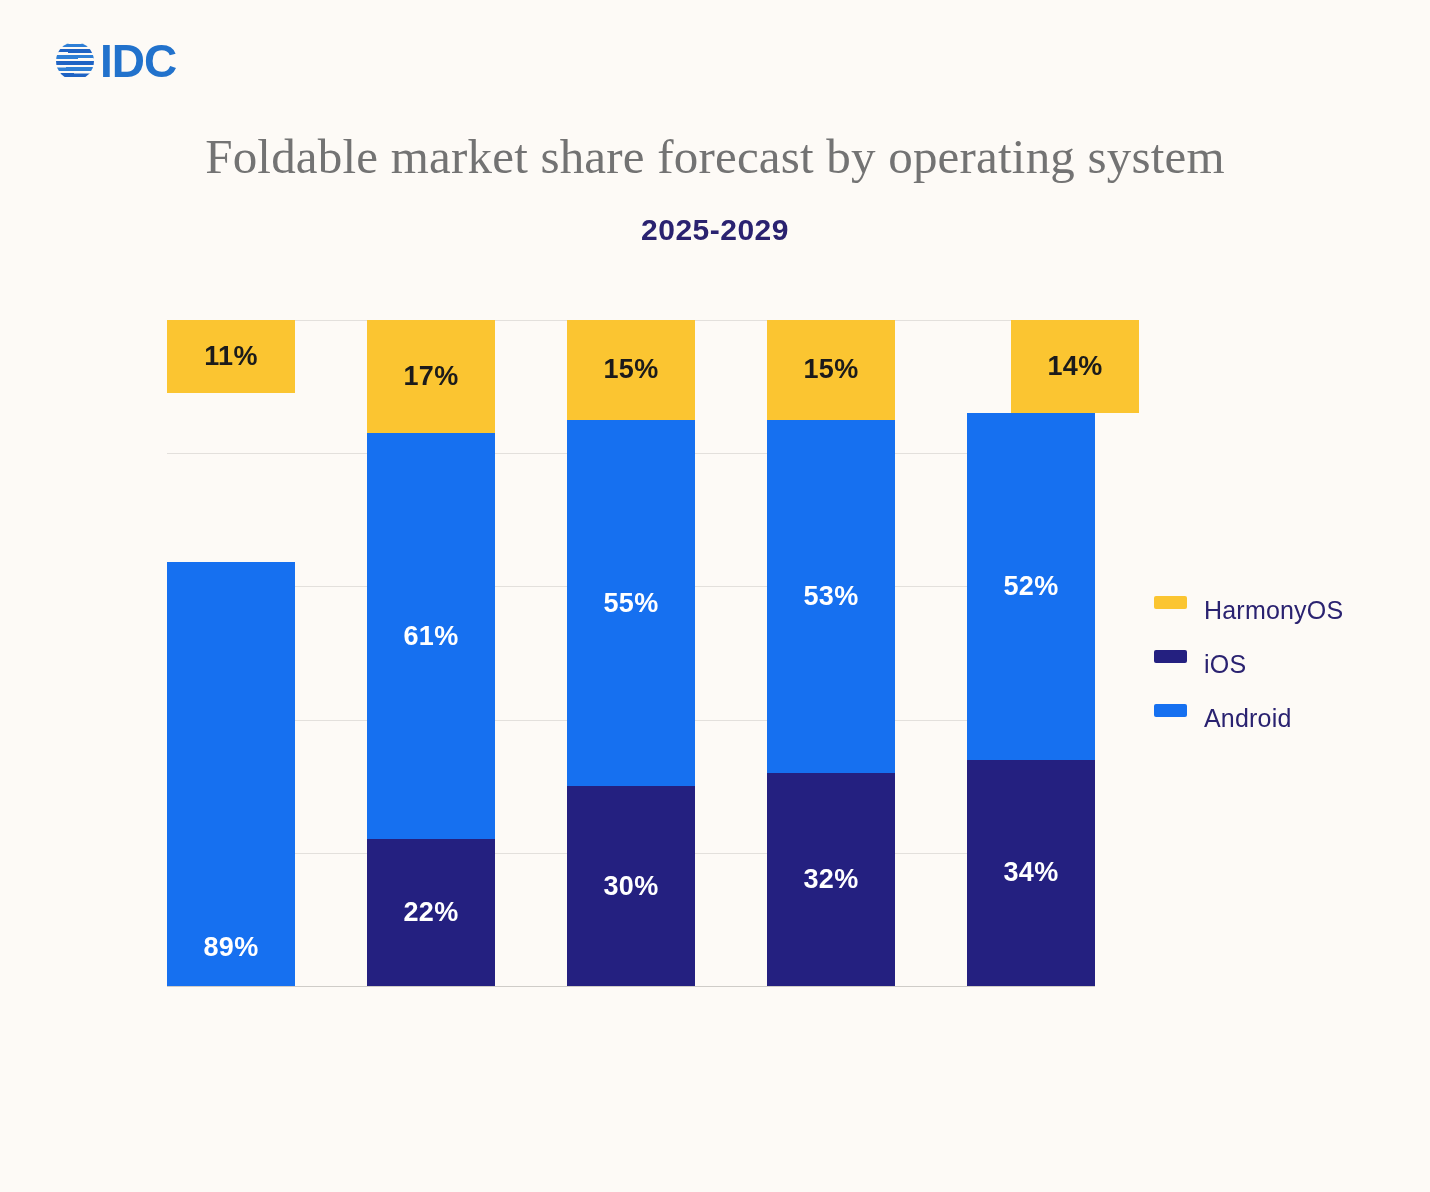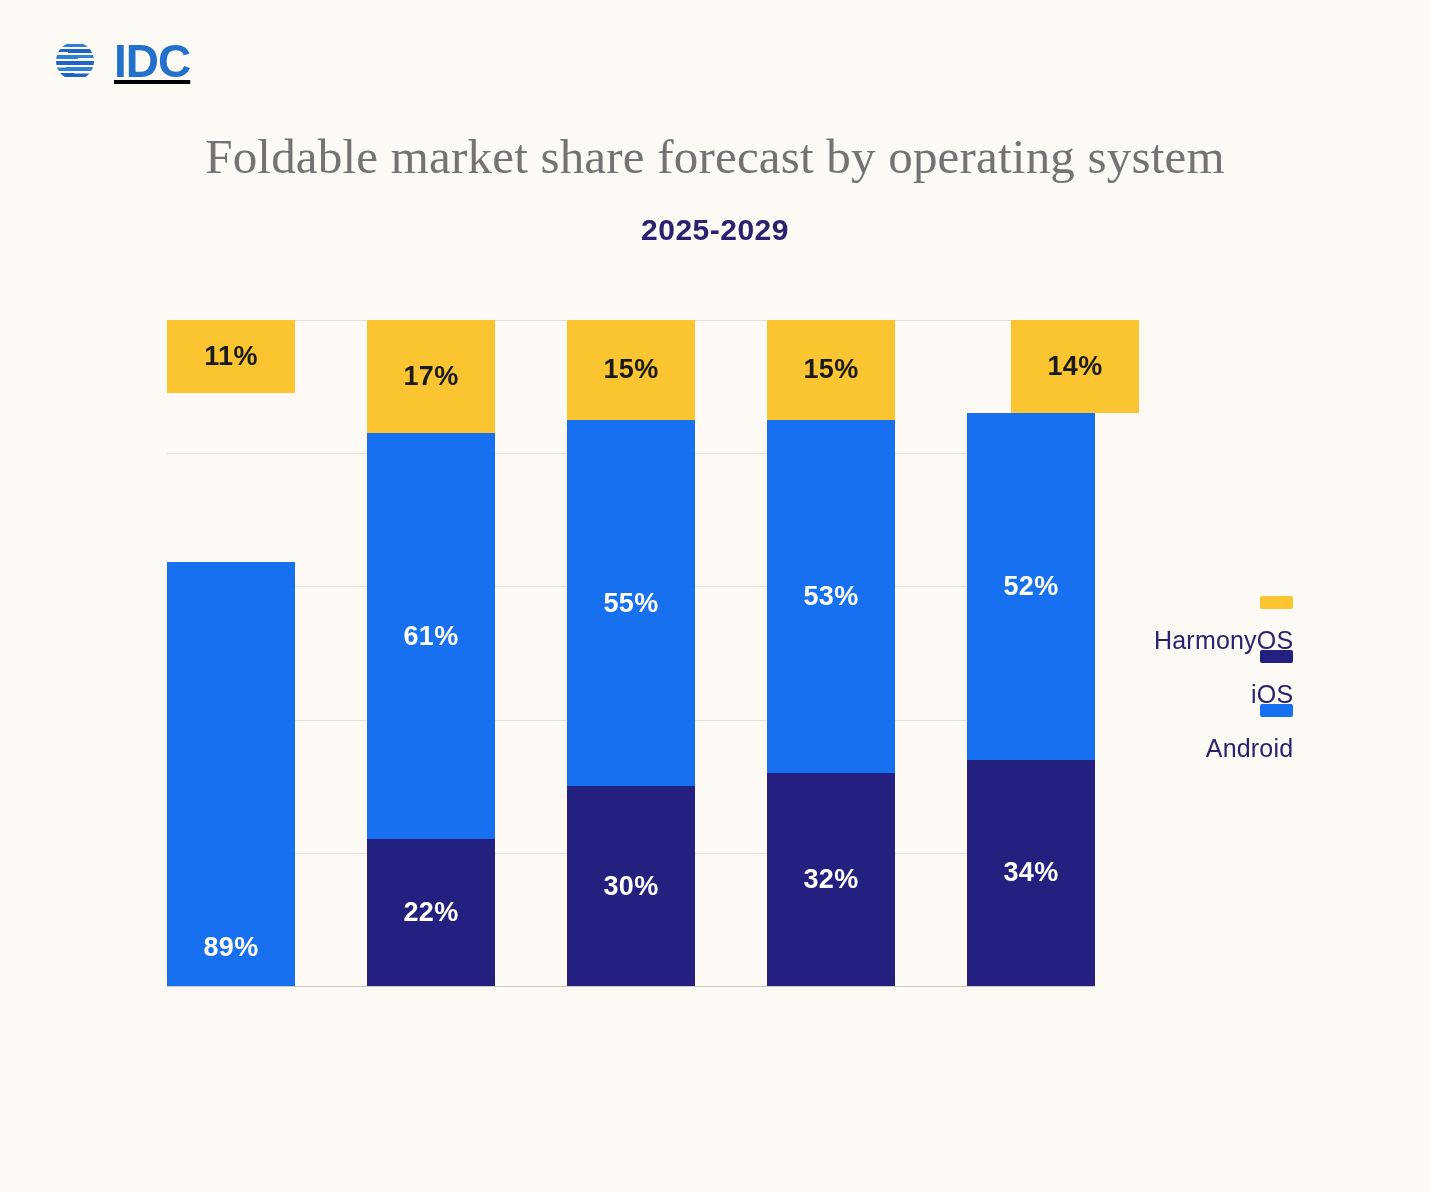--- a/index.html
+++ b/index.html
@@ -15,22 +15,21 @@
     position: relative;
   }
 
   
   #logo {
     position: absolute;
     left: 52px;
     top: 38px;
     display: flex;
     align-items: center;
-    gap: 16px;
-    text-decoration: underline;
+    gap: 2px;
   }
   #logo-mark { display: block; }
   #logo-text {
     font-family: "Liberation Sans", sans-serif;
     font-size: 46px;
     font-weight: bold;
     letter-spacing: -1px;
     color: #2272cc;
     line-height: 1;
   }
@@ -111,24 +110,23 @@
   .seg-ios .seg-label { color: #ffffff; }
 
   
   #legend {
     position: absolute;
     left: 1154px;
     top: 596px;
   }
   .legend-item {
     display: flex;
-    align-items: flex-end;
+    align-items: flex-start;
     height: 54px;
     gap: 17px;
-    flex-direction: column;
   }
   .legend-swatch {
     width: 33px;
     height: 13px;
     border-radius: 2px;
     flex: none;
   }
   .legend-label {
     font-size: 25px;
     color: #2a2270;

